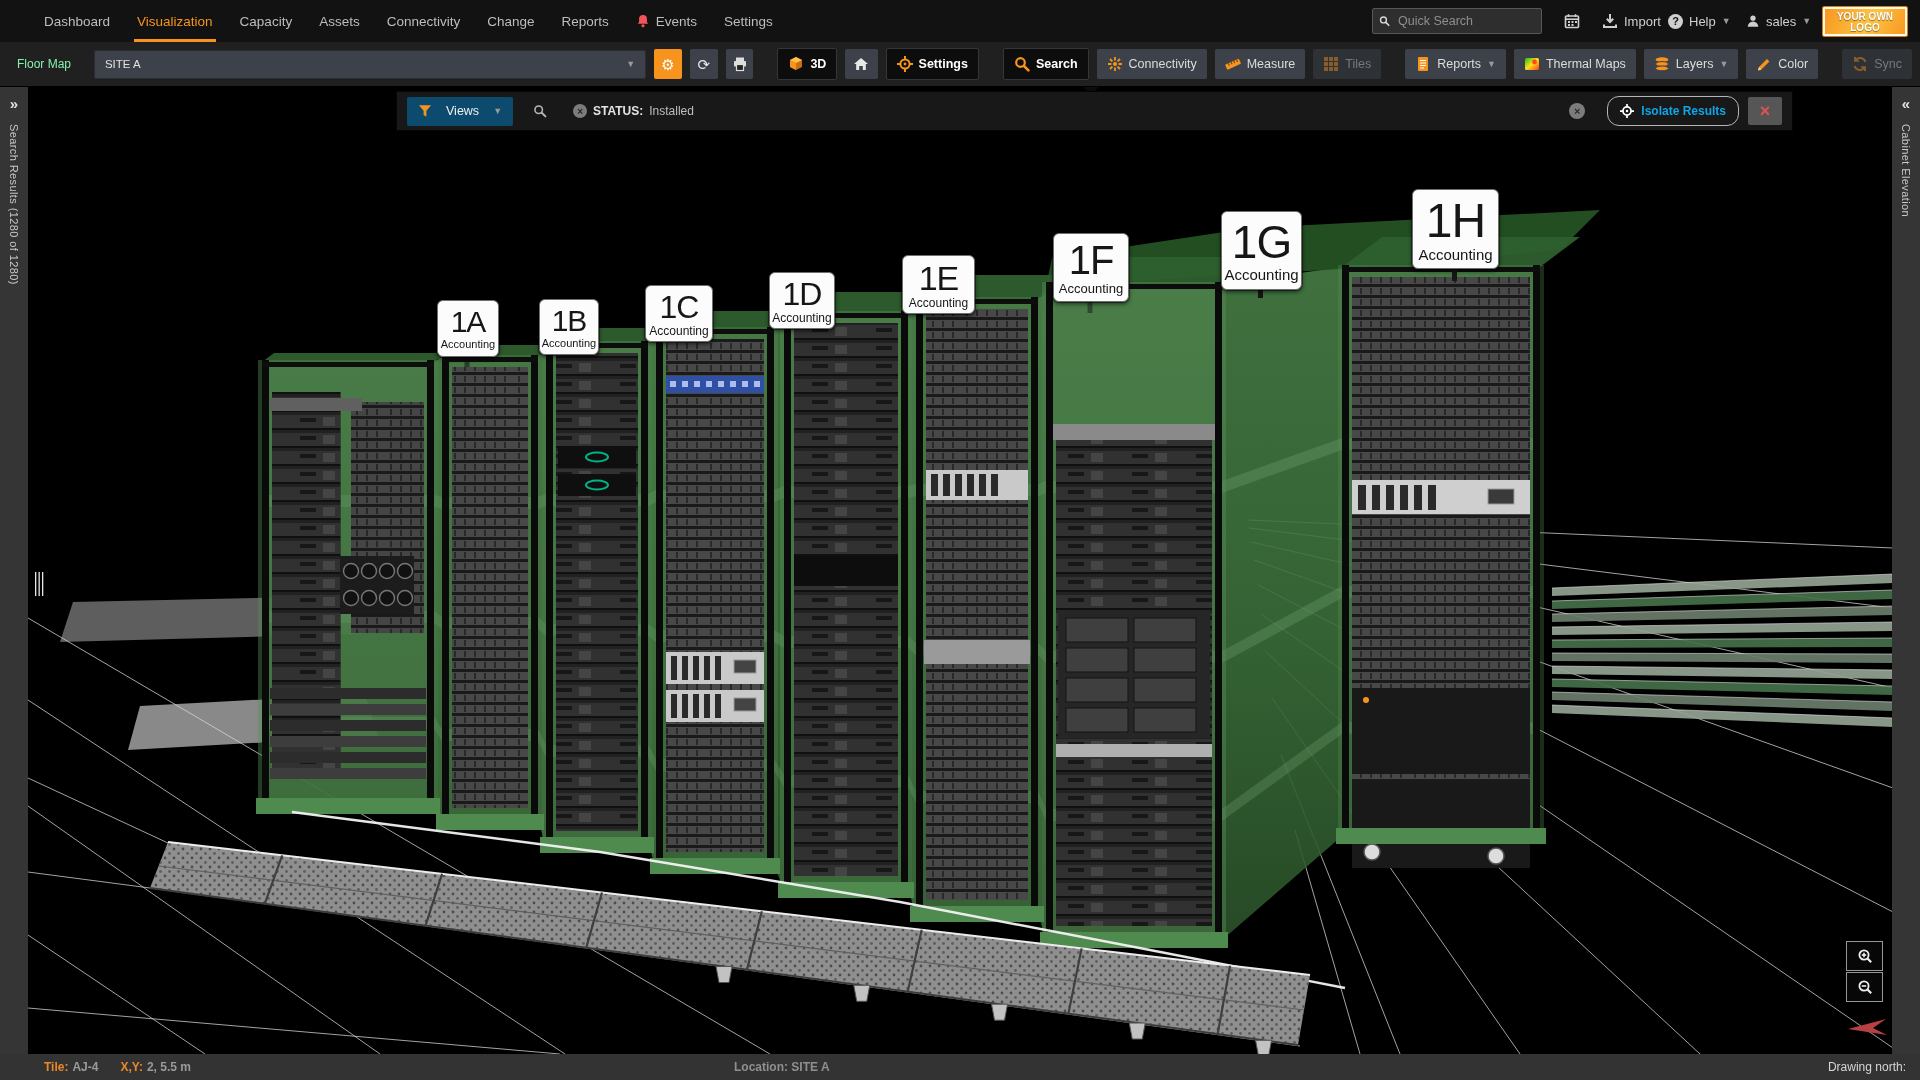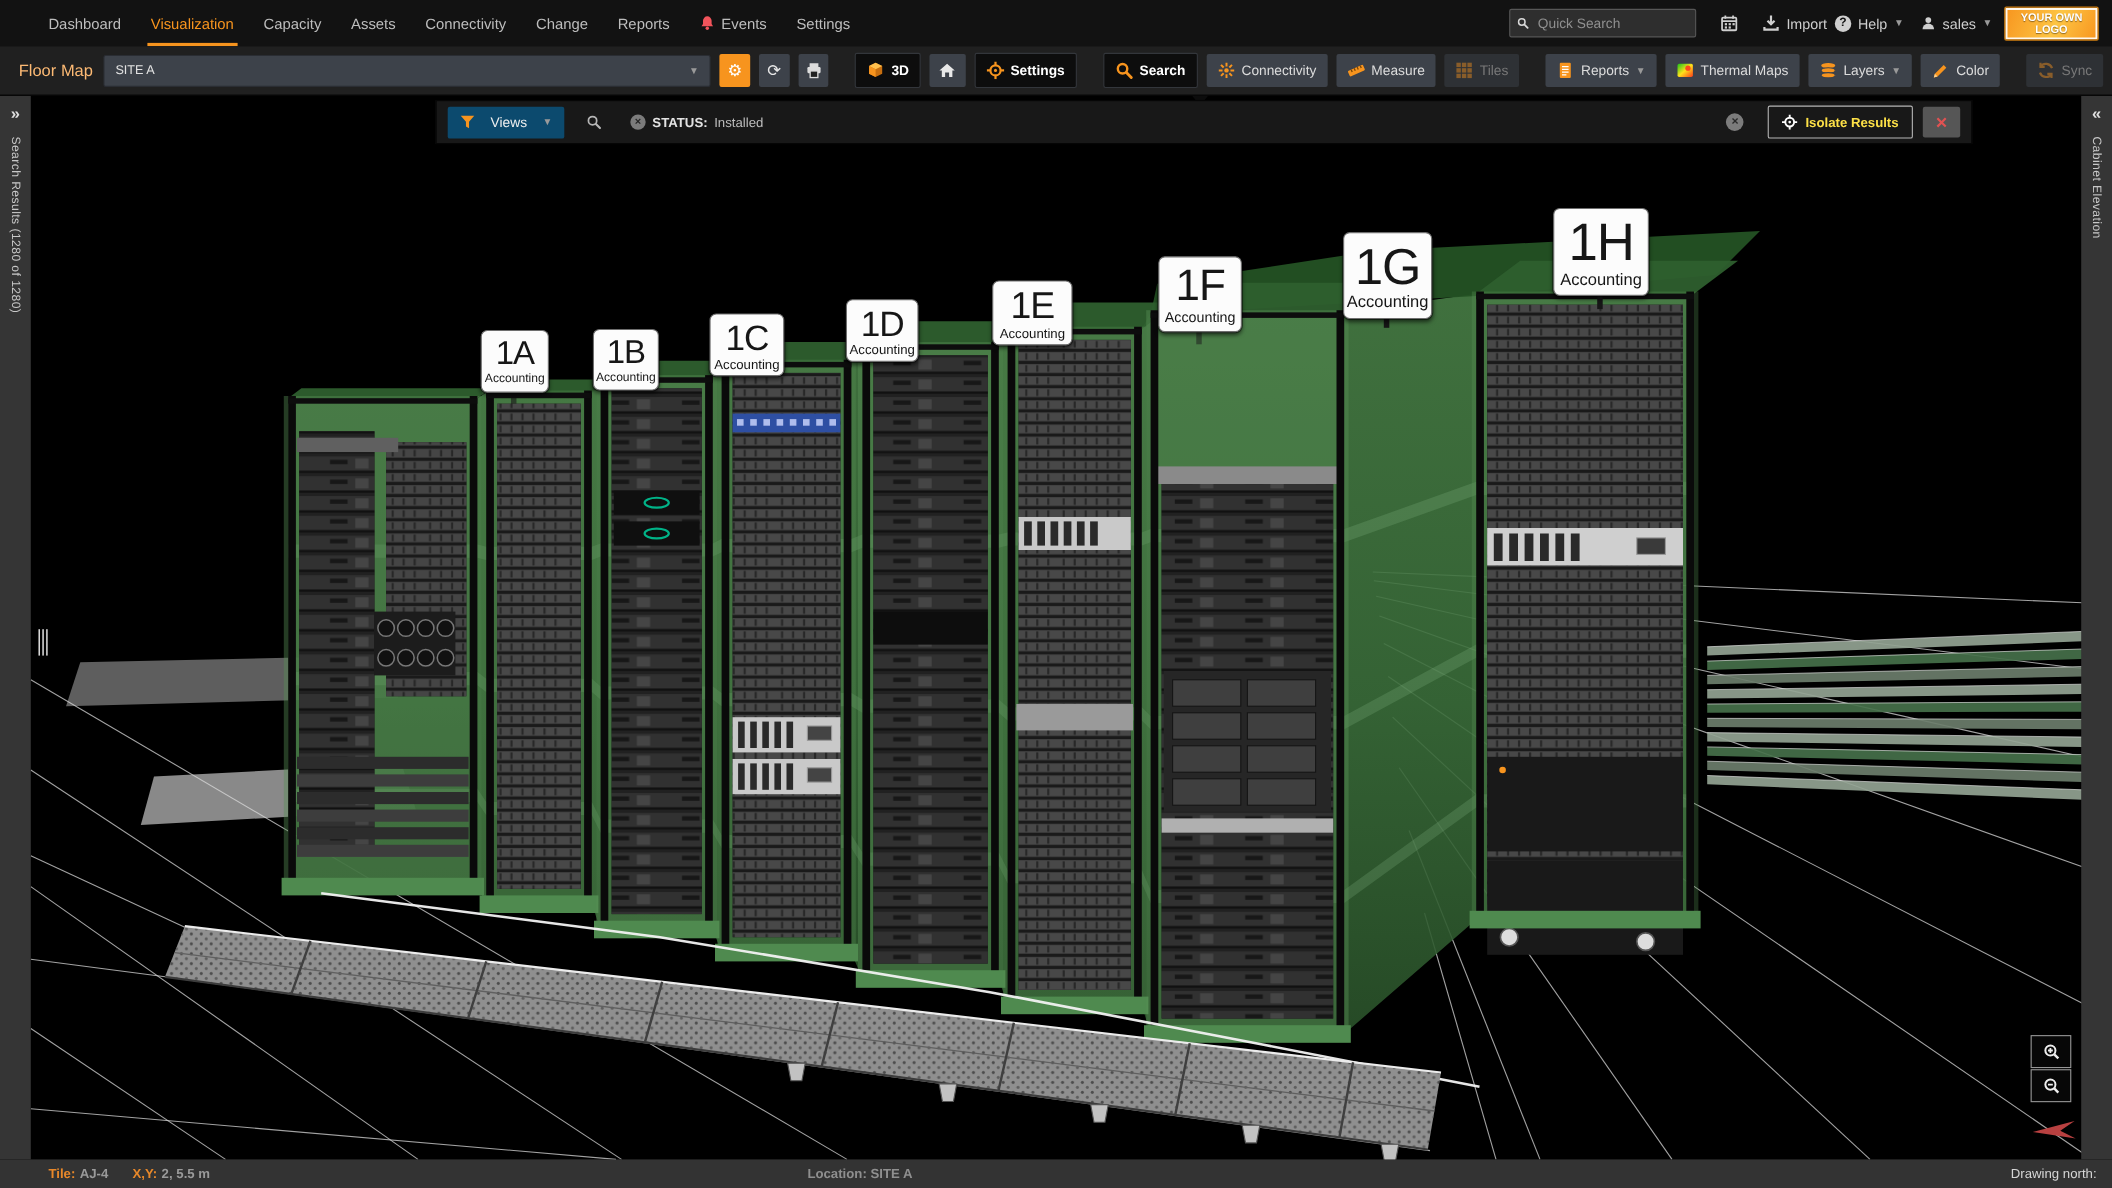--- a/index.html
+++ b/index.html
@@ -35,21 +35,21 @@
            display:flex;align-items:center;justify-content:center;}
   .chev{font-size:9px;color:#9a9a9a;}
   #logo-badge{position:absolute;left:1822px;top:6px;width:84px;height:29px;border:1px solid #d07f12;border-radius:2px;
               background:linear-gradient(115deg,#f7941e 0%,#fdc544 55%,#f7941e 100%);
               box-shadow:inset 0 0 0 2px rgba(255,255,255,.92);color:#fff;font-weight:700;font-size:10px;
               line-height:1.1;display:flex;align-items:center;justify-content:center;text-align:center;
               text-shadow:0 1px 1px rgba(0,0,0,.45);}
   
   #toolbar{position:absolute;left:0;top:42px;width:1920px;height:45px;background:#202020;z-index:7;
            display:flex;align-items:center;padding-left:17px;box-sizing:border-box;border-bottom:1px solid #000;}
-  #fm-title{width:86px;font-size:15px;color:#fdba74;}
+  #fm-title{width:86px;font-size:12px;color:#86efac;}
   #site-select{width:615px;height:29px;background:#3d424a;border:1px solid #2a2d33;border-radius:2px;
                display:flex;align-items:center;justify-content:space-between;padding:0 10px;box-sizing:border-box;
                font-size:11.5px;color:#e2e2e2;margin-right:8px;cursor:pointer;}
   .sqbtn{width:31px;height:30px;border-radius:2px;display:flex;align-items:center;justify-content:center;
          margin-right:8px;cursor:pointer;font-size:15px;color:#e8e8e8;}
   .sqbtn.orange{background:#f7941e;color:#fff;}
   .sqbtn.gray{background:#3d424a;}
   .tbtn{height:30px;border-radius:2px;background:#3d424a;display:flex;align-items:center;gap:6px;
         padding:0 10px;margin-right:8px;font-size:12.5px;color:#dcdcdc;cursor:pointer;white-space:nowrap;}
   .tbtn.dark{background:#0d0d0d;border:1px solid #33363b;color:#fff;font-weight:700;}
@@ -66,21 +66,21 @@
   #views-btn{height:29px;background:#0c4a6e;border-radius:2px;display:flex;align-items:center;gap:14px;padding:0 11px;
              color:#f0f0f0;font-size:12.5px;cursor:pointer;}
   #filter-chip{display:flex;align-items:center;gap:6px;margin-left:26px;font-size:12px;}
   .cxs{width:14px;height:14px;border-radius:50%;background:#7c7c7c;color:#252525;font-size:10px;font-weight:700;
        display:flex;align-items:center;justify-content:center;cursor:pointer;}
   #chip-field{font-weight:700;color:#e3e3e3;}
   #chip-value{color:#bdbdbd;}
   #fb-spacer{flex:1;}
   #clear-all{width:16px;height:16px;border-radius:50%;background:#7c7c7c;color:#2a2a2a;font-size:11px;font-weight:700;
              display:flex;align-items:center;justify-content:center;cursor:pointer;margin-right:22px;}
-  #isolate-results{height:28px;border:1px solid #b5b5b5;border-radius:2px;background:transparent;color:#fde047;
+  #isolate-results{height:28px;border:1px solid #b5b5b5;border-radius:12px;background:transparent;color:#0ea5e9;
                    font-weight:700;font-size:12px;display:flex;align-items:center;gap:7px;padding:0 12px;cursor:pointer;}
   #fb-close{width:34px;height:28px;background:#565656;border-radius:2px;color:#e05252;font-size:18px;font-weight:700;
             display:flex;align-items:center;justify-content:center;margin-left:9px;cursor:pointer;line-height:1;}
   #search-caret{position:absolute;left:1082px;top:85px;width:0;height:0;border-left:9px solid transparent;
                 border-right:9px solid transparent;border-top:11px solid #0d0d0d;z-index:6;}
   
   .strip{position:absolute;top:87px;bottom:26px;width:28px;background:#353535;z-index:6;display:flex;
          flex-direction:column;align-items:center;}
   #leftstrip{left:0;}
   #rightstrip{right:0;}

